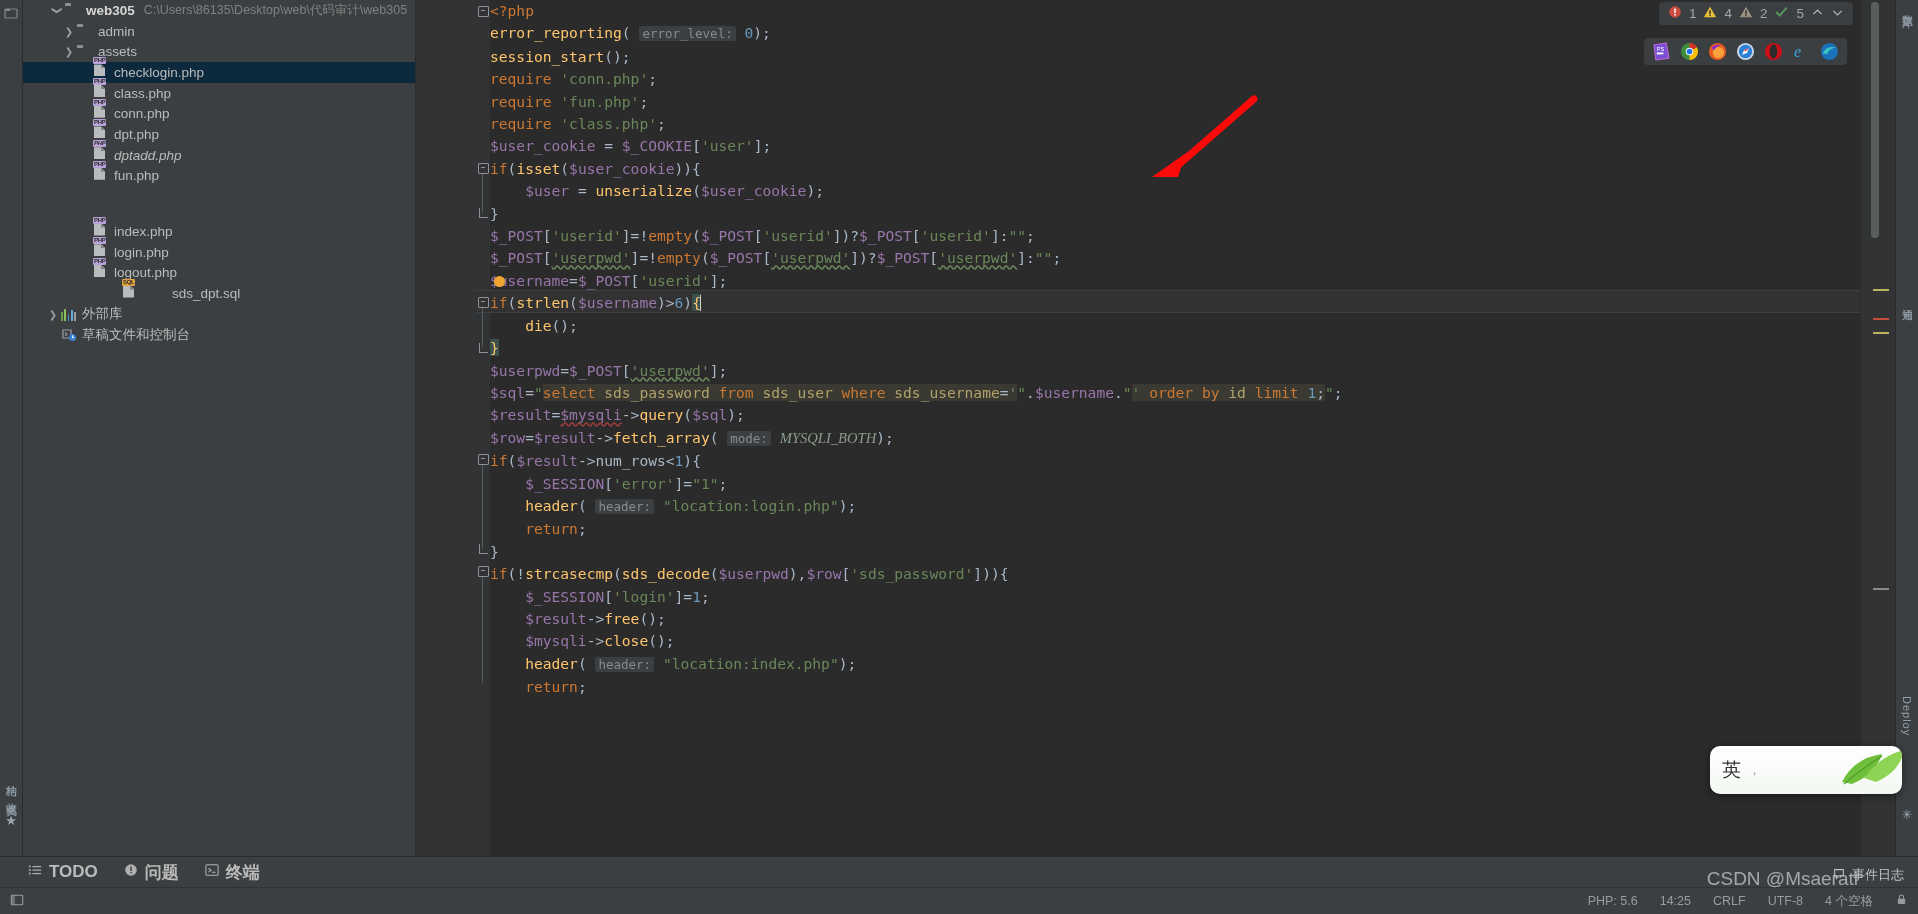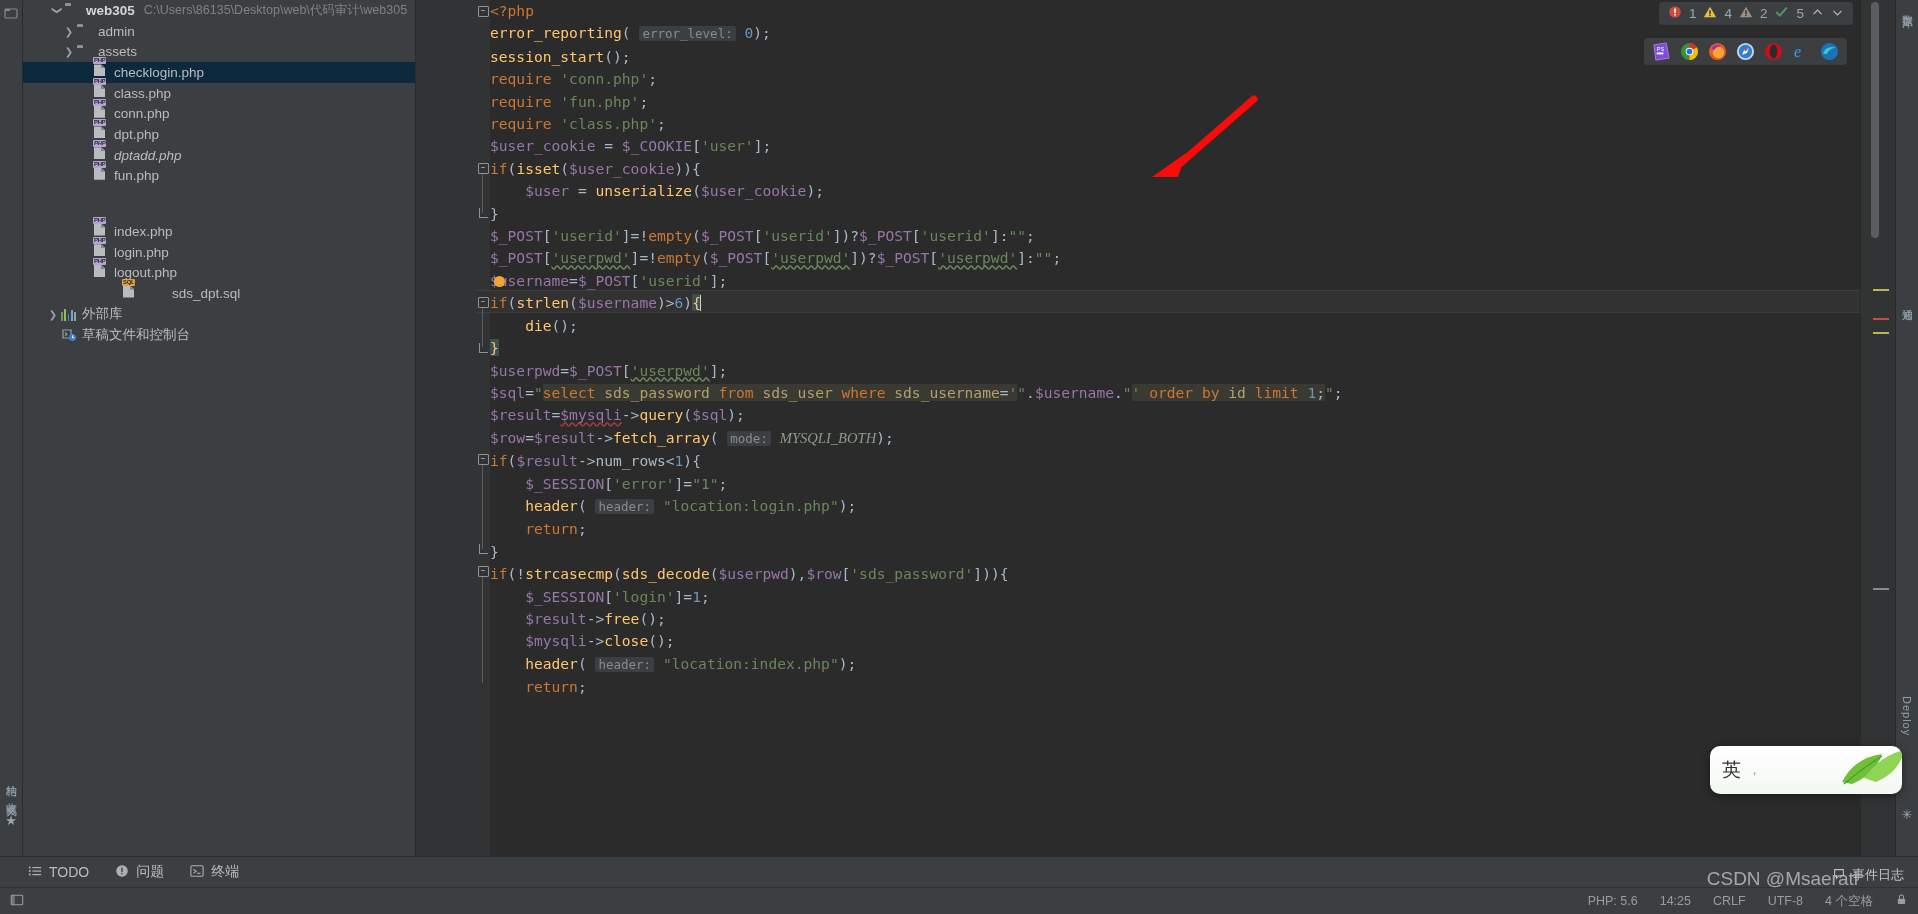--- a/index.html
+++ b/index.html
@@ -110,21 +110,21 @@
   
   .ime{position:absolute;right:16px;bottom:62px;width:168px;height:48px;border-radius:10px;
        background:linear-gradient(180deg,#ffffff 0%,#f3f8f2 100%);box-shadow:0 2px 9px rgba(0,0,0,.45);
        display:flex;align-items:center;padding:0 12px;z-index:60;overflow:hidden;}
   .ime .cn{font-size:19px;color:#333;}
   .ime .dots{color:#9a9a9a;font-size:13px;margin-left:7px;}
   .ime .leaf{position:absolute;right:-4px;top:2px;width:82px;height:44px;}
 
   
   .toolwin{height:30px;background:#3c3f41;border-top:1px solid #2b2b2b;display:flex;
-           padding-left:28px;gap:26px;color:#bbbbbb;font-size:14px;}
+           padding-left:28px;gap:26px;color:#bbbbbb;font-size:17px;font-weight:bold;}
   .tw-item{display:flex;align-items:center;gap:7px;cursor:default;}
   .status{height:26px;background:#3c3f41;border-top:1px solid #323232;display:flex;align-items:center;
           color:#999c9e;font-size:12.5px;position:relative;}
   .status .left{display:flex;align-items:center;padding-left:10px;gap:8px;}
   .status .right{position:absolute;right:10px;display:flex;align-items:center;gap:22px;}
   .wm{position:absolute;right:60px;bottom:24px;color:#c9c9c9;font-size:19px;opacity:.75;z-index:70;
       font-family:"Liberation Sans",sans-serif;}
 
   
   .arrow{position:absolute;left:726px;top:95px;width:120px;height:85px;z-index:50;pointer-events:none;}

